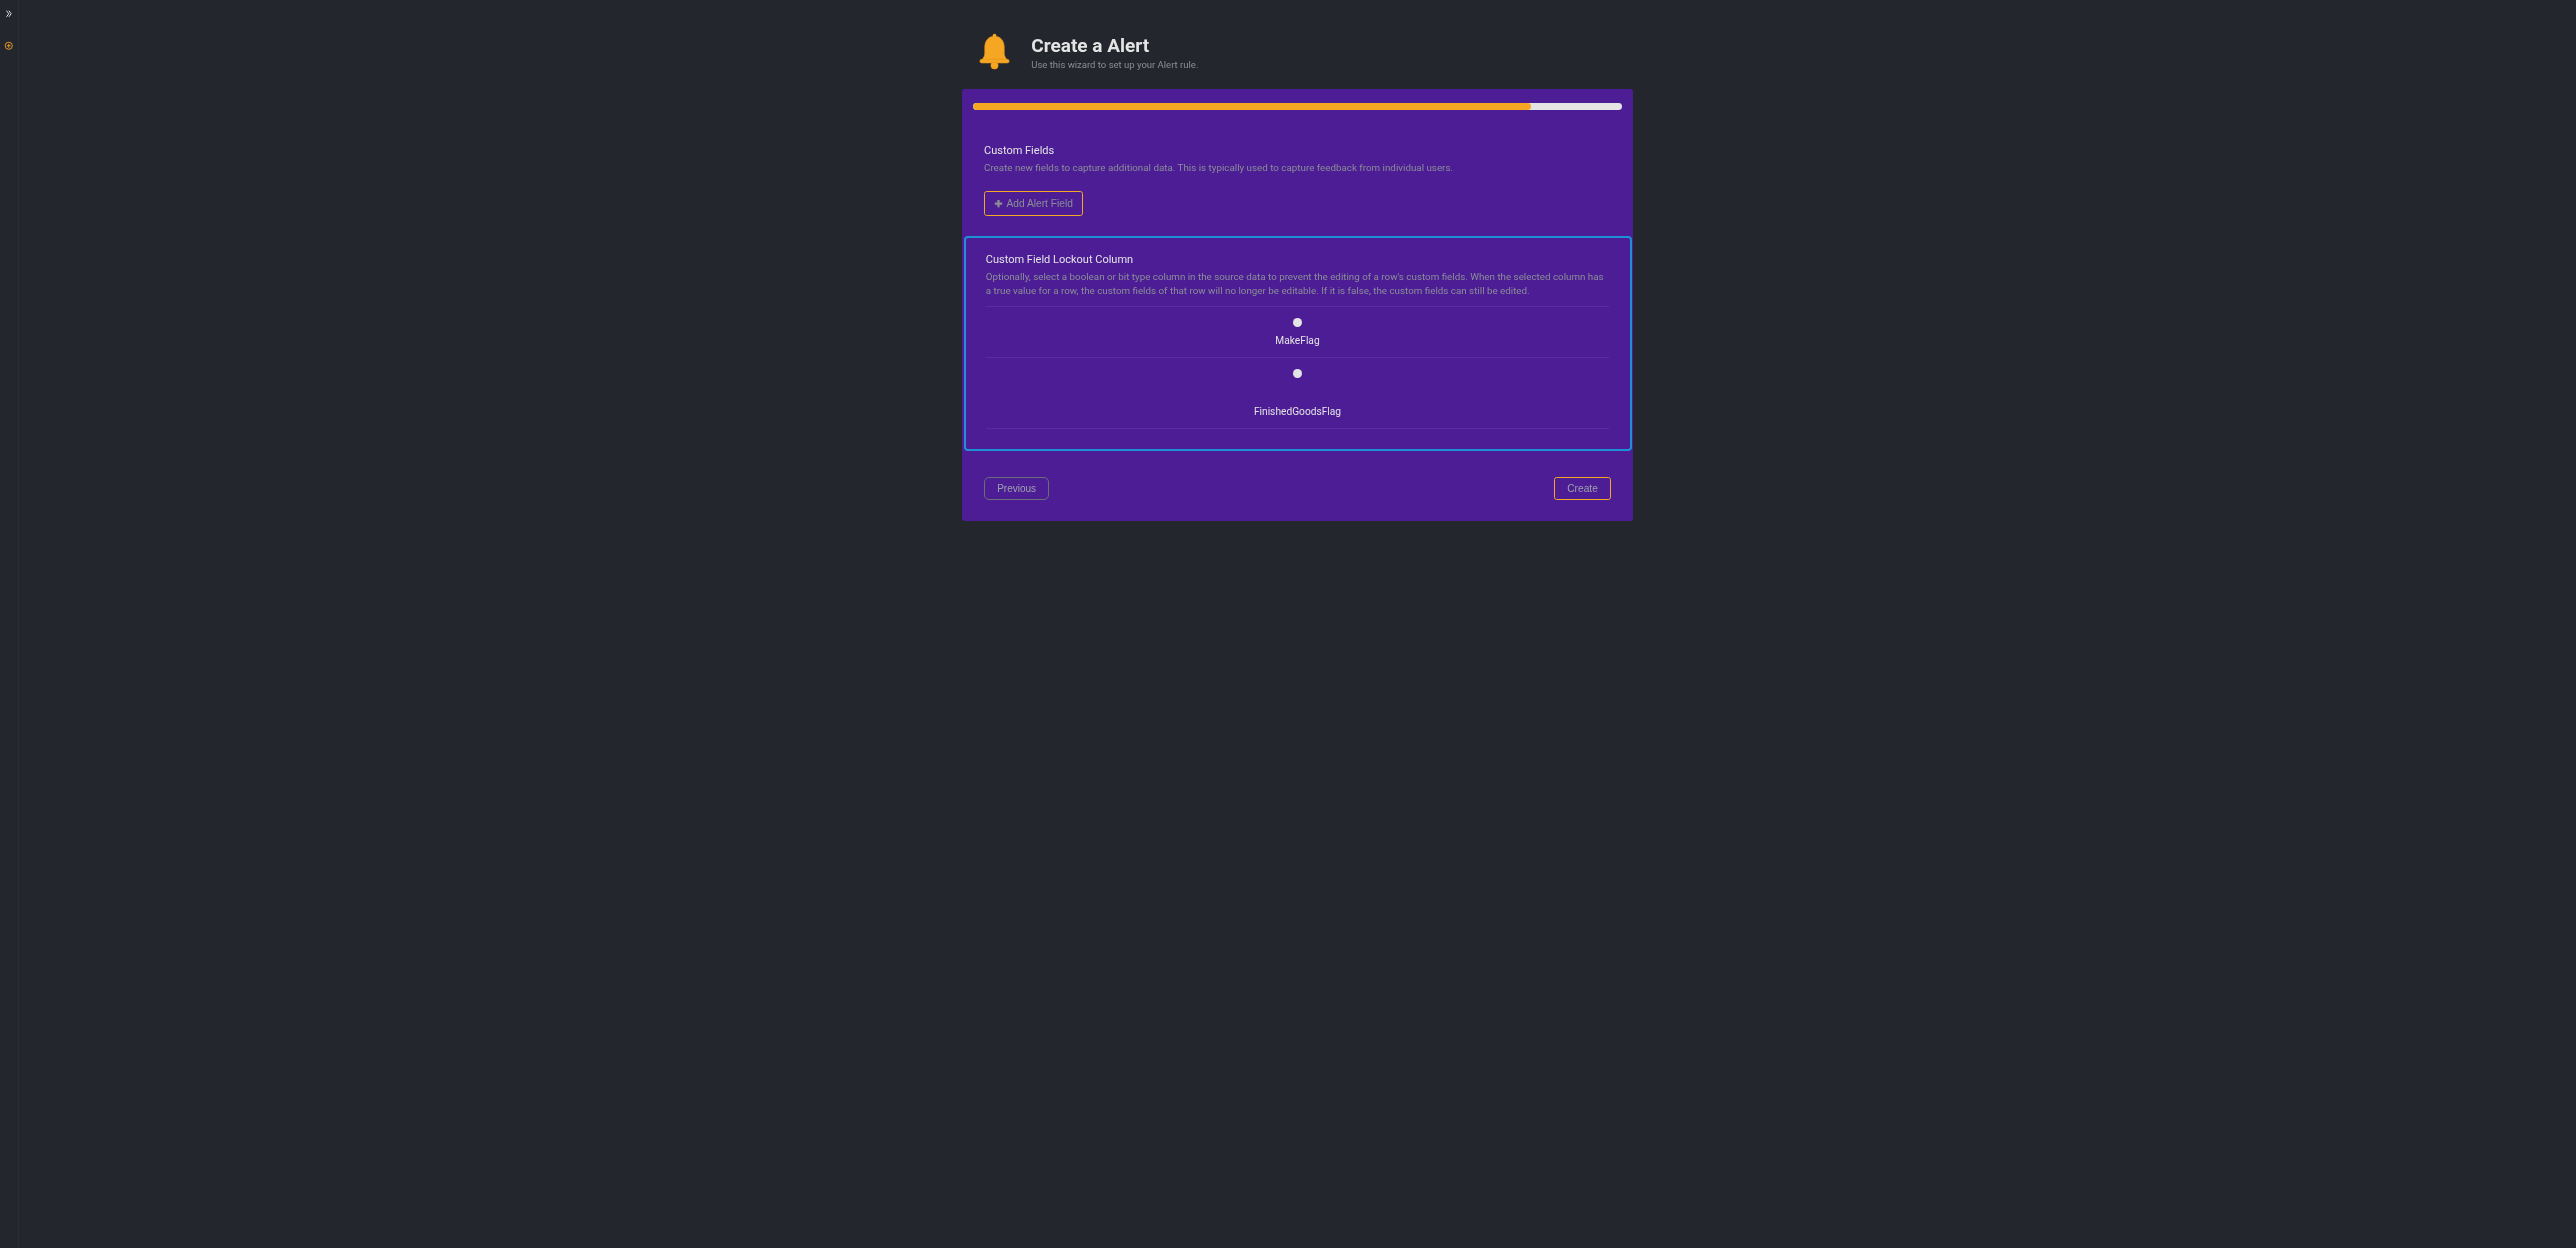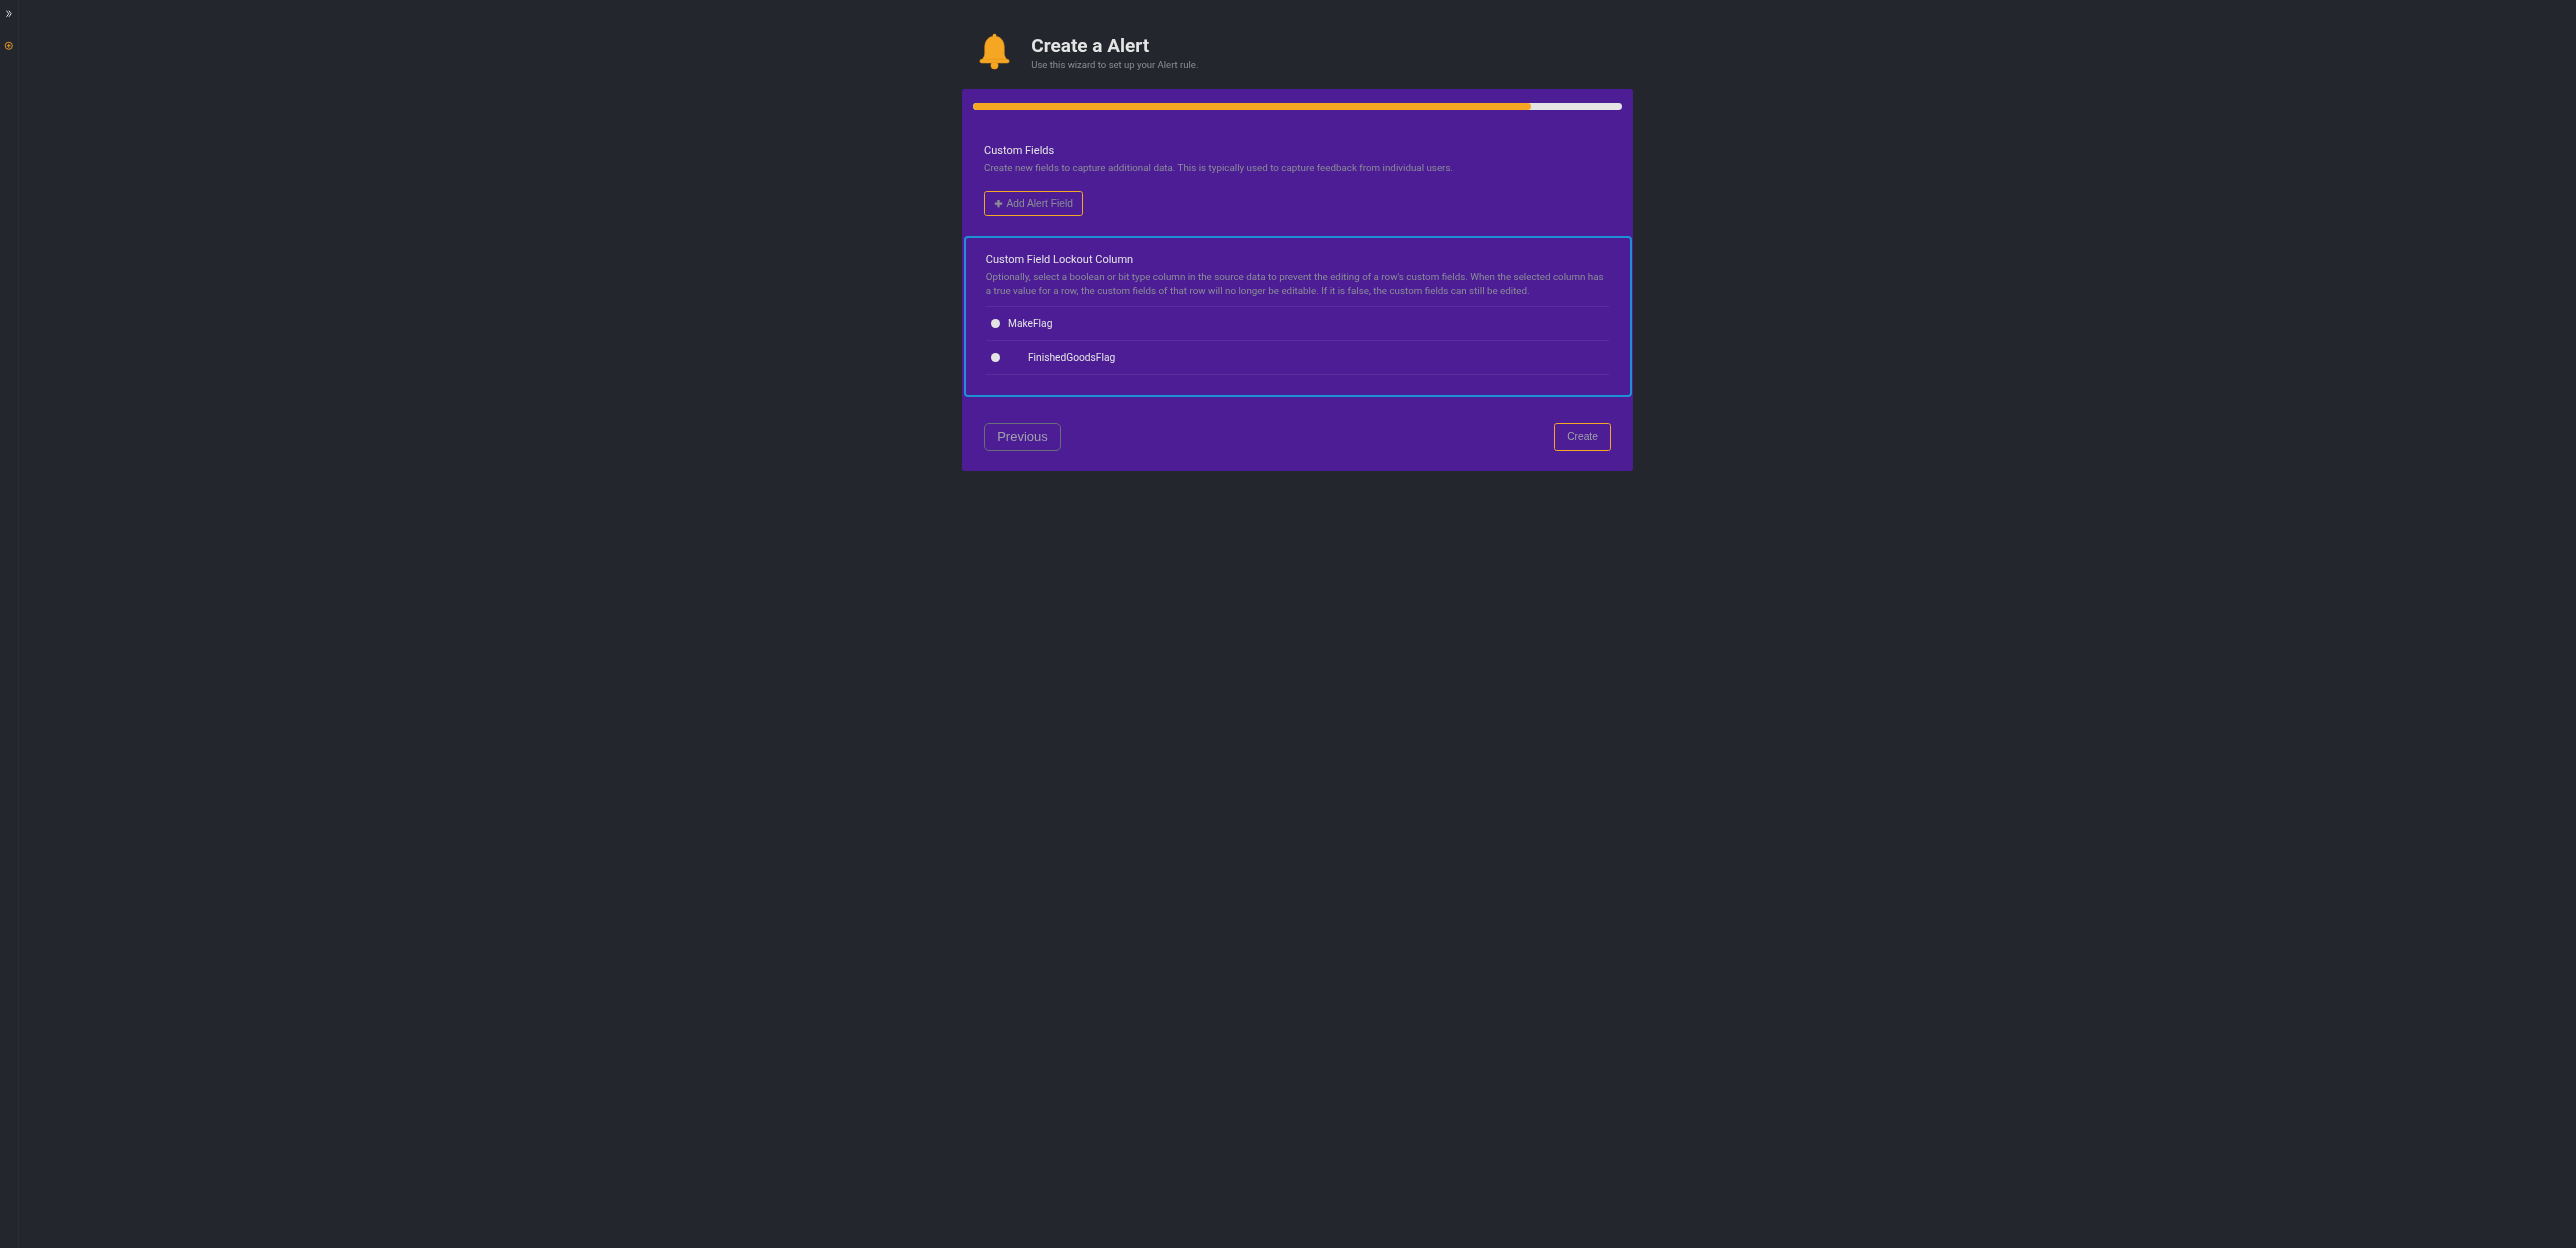--- a/index.html
+++ b/index.html
@@ -124,20 +124,21 @@
   .option-list {
     margin-top: 5.4px;
   }
   .option-row {
     display: flex;
     align-items: center;
     gap: 8.1px;
     padding: 11px 5.4px;
     border-top: 0.7px solid rgba(255,255,255,0.08);
     cursor: pointer;
+    flex-direction: column;
   }
   .option-row:last-child {
     border-bottom: 0.7px solid rgba(255,255,255,0.08);
     gap: 28px;
   }
   .radio {
     width: 8.8px;
     height: 8.8px;
     border-radius: 50%;
     background: #e4e4e4;
@@ -150,21 +151,21 @@
   .footer-buttons {
     display: flex;
     justify-content: space-between;
     padding: 9.5px 11px 6.8px 11px;
   }
   .btn-outline-grey {
     padding: 5.4px 12.2px;
     border: 0.7px solid #6b6e78;
     background: transparent;
     color: #9fa2ab;
-    font-size: 13px;
+    font-size: 10px;
     border-radius: 5px;
     cursor: pointer;
   }
   .btn-outline-orange-solid {
     padding: 5.4px 12.2px;
     border: 0.7px solid #f5a623;
     background: transparent;
     color: #9fa2ab;
     font-size: 10.2px;
     border-radius: 2.7px;

